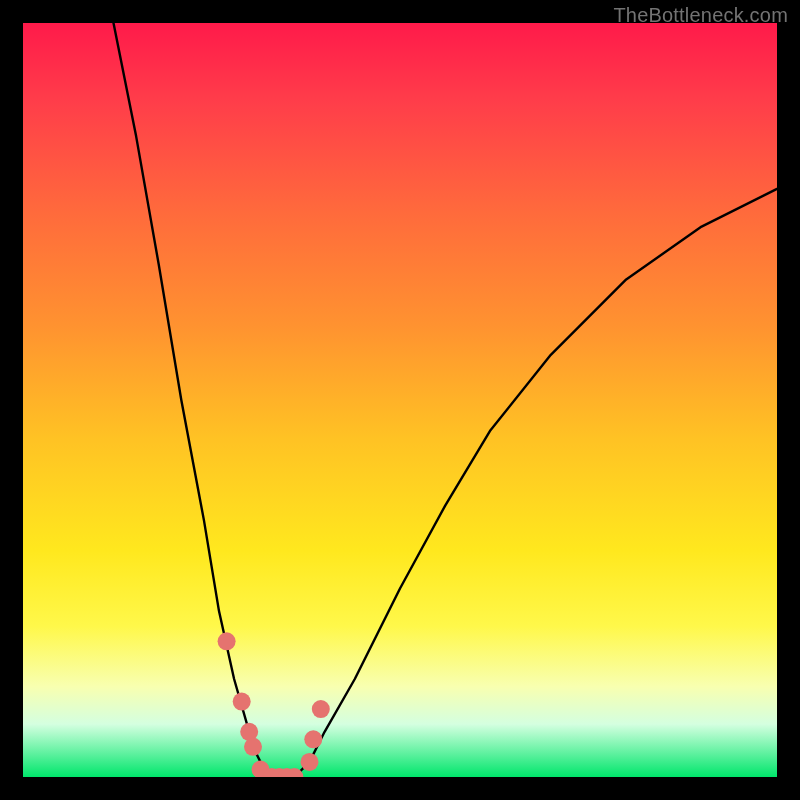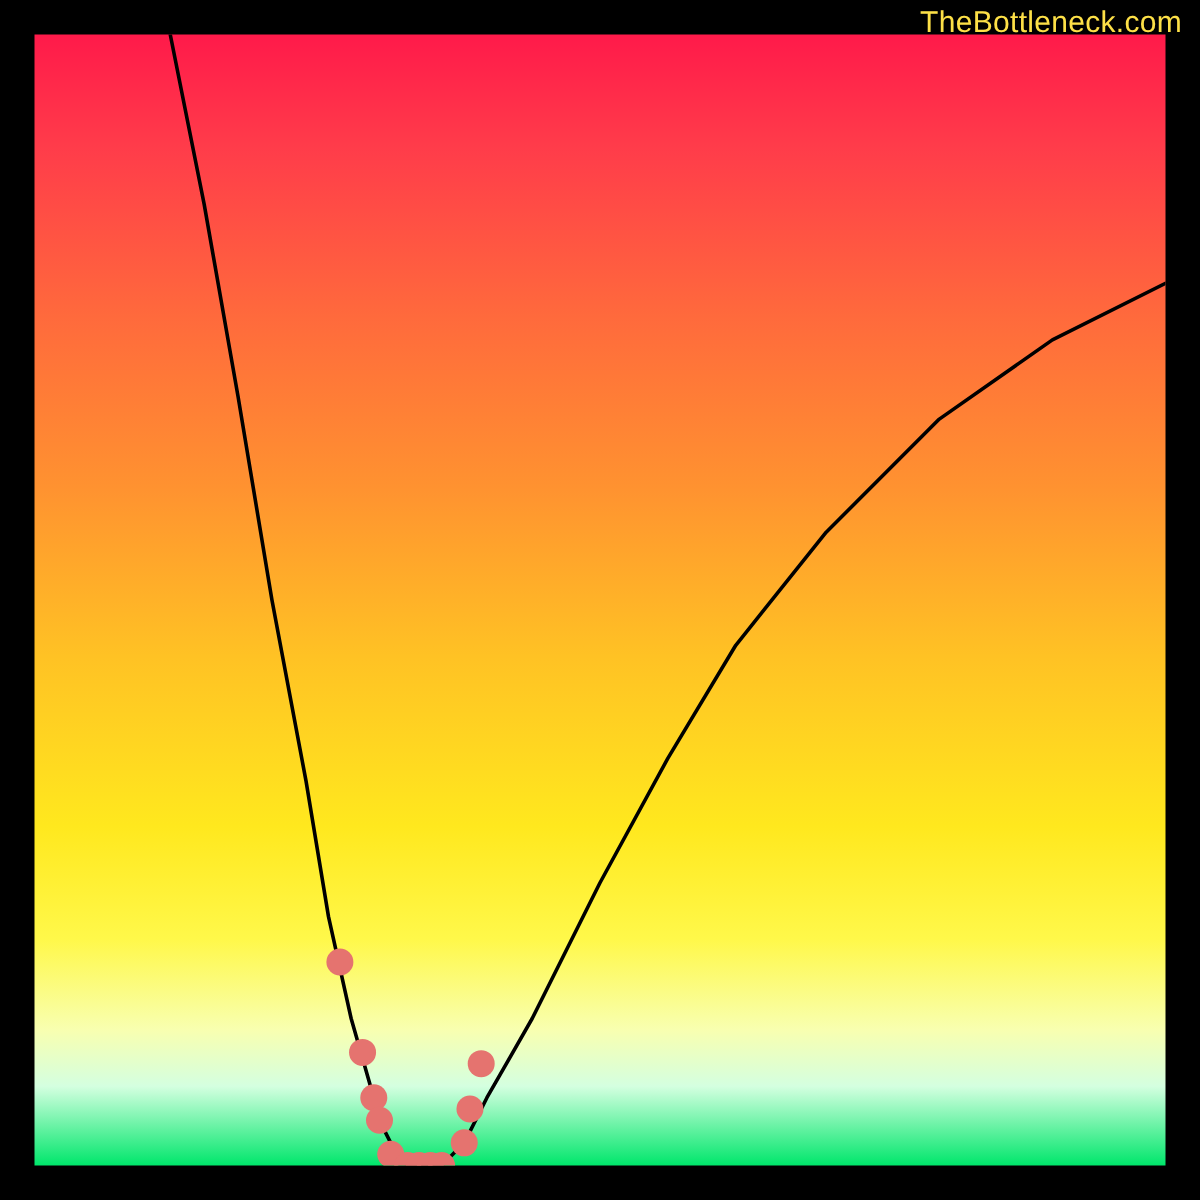--- a/index.html
+++ b/index.html
@@ -27,21 +27,21 @@
       #fff84a 80%,
       #f8ffb0 88%,
       #d4ffe0 93%,
       #00e66b 100%
     );
   }
   .watermark {
     position: absolute;
     top: 4px;
     right: 12px;
-    color: #fde047;
+    color: #737373;
     font-size: 20px;
     font-weight: 500;
     letter-spacing: 0.2px;
     user-select: none;
   }
   svg.overlay {
     position: absolute;
     left: 0;
     top: 0;
     width: 754px;

